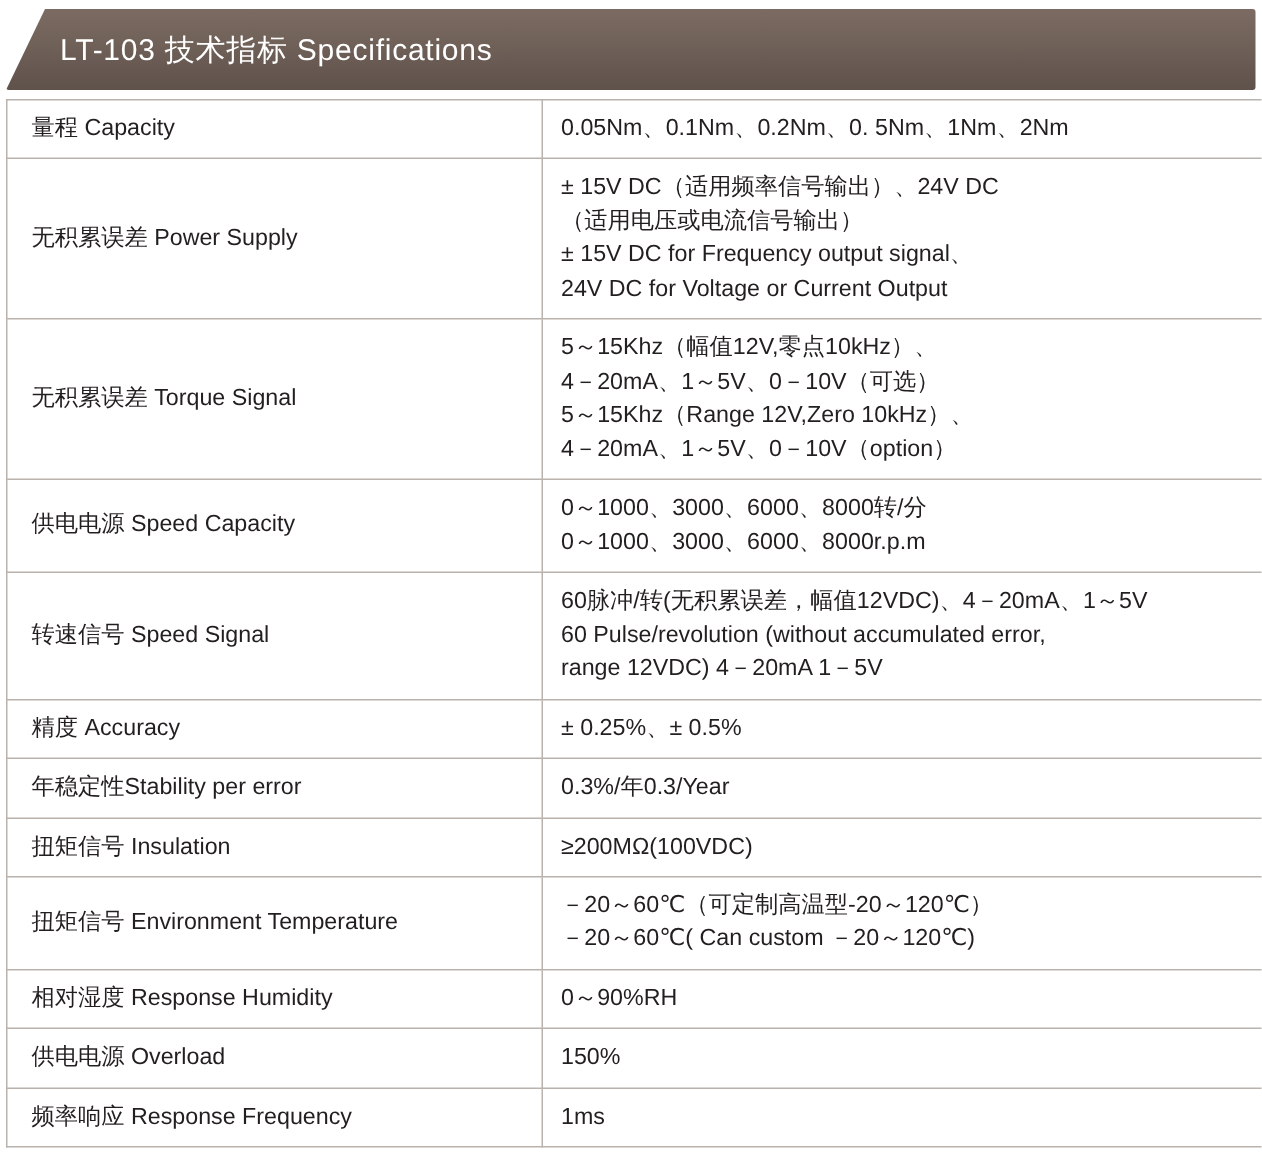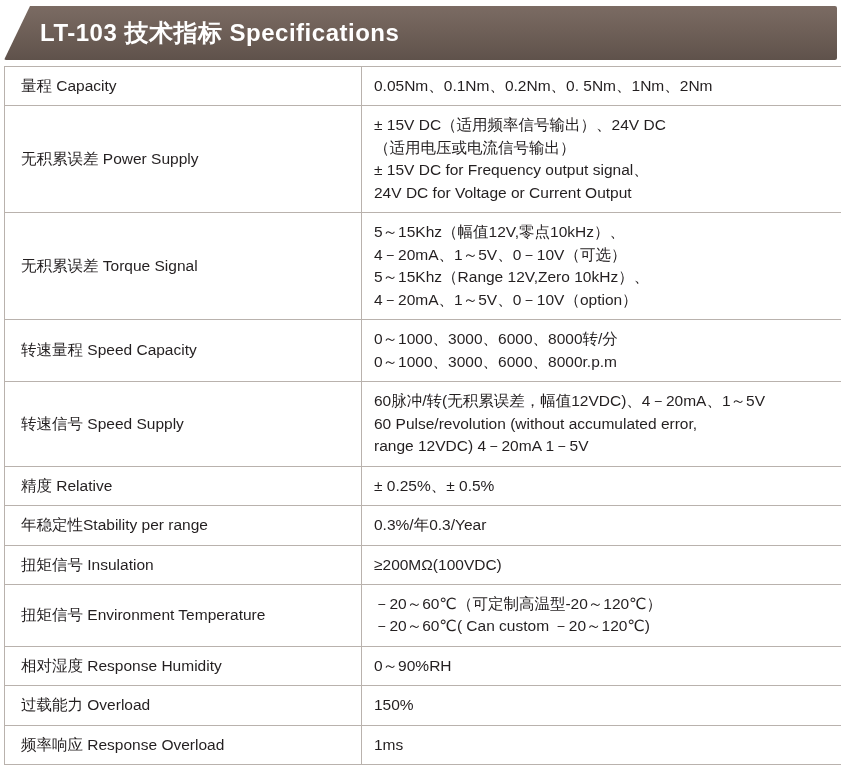--- a/index.html
+++ b/index.html
@@ -39,22 +39,22 @@
     width: 26px;
     height: 100%;
     background: #ffffff;
     clip-path: polygon(0 0, 100% 0, 0 100%);
   }
   .header-title {
     position: relative;
     z-index: 2;
     margin-left: 36px;
     color: #ffffff;
-    font-size: 24px;
-    font-weight: bold;
+    font-size: 20px;
+    font-weight: normal;
     letter-spacing: 0.5px;
     white-space: nowrap;
   }
 
   
   .spec-table {
     width: 832px;
     margin: 0 4px;
     border-collapse: collapse;
     table-layout: fixed;
@@ -108,42 +108,42 @@
         <tr>
           <td class="label">无积累误差 Torque Signal</td>
           <td class="value">
             <span class="value-line">5～15Khz（幅值12V,零点10kHz）、</span>
             <span class="value-line">4－20mA、1～5V、0－10V（可选）</span>
             <span class="value-line">5～15Khz（Range 12V,Zero 10kHz）、</span>
             <span class="value-line">4－20mA、1～5V、0－10V（option）</span>
           </td>
         </tr>
         <tr>
-          <td class="label">转速量程 Speed Capacity</td>
+          <td class="label">供电电源 Speed Capacity</td>
           <td class="value">
             <span class="value-line">0～1000、3000、6000、8000转/分</span>
             <span class="value-line">0～1000、3000、6000、8000r.p.m</span>
           </td>
         </tr>
         <tr>
-          <td class="label">转速信号 Speed Supply</td>
+          <td class="label">转速信号 Speed Signal</td>
           <td class="value">
             <span class="value-line">60脉冲/转(无积累误差，幅值12VDC)、4－20mA、1～5V</span>
             <span class="value-line">60 Pulse/revolution (without accumulated error,</span>
             <span class="value-line">range 12VDC) 4－20mA  1－5V</span>
           </td>
         </tr>
         <tr>
-          <td class="label">精度  Relative</td>
+          <td class="label">精度  Accuracy</td>
           <td class="value">
             <span class="value-line">± 0.25%、± 0.5%</span>
           </td>
         </tr>
         <tr>
-          <td class="label">年稳定性Stability per range</td>
+          <td class="label">年稳定性Stability per error</td>
           <td class="value">
             <span class="value-line">0.3%/年0.3/Year</span>
           </td>
         </tr>
         <tr>
           <td class="label">扭矩信号 Insulation</td>
           <td class="value">
             <span class="value-line">≥200MΩ(100VDC)</span>
           </td>
         </tr>
@@ -154,27 +154,27 @@
             <span class="value-line">－20～60℃( Can custom －20～120℃)</span>
           </td>
         </tr>
         <tr>
           <td class="label">相对湿度 Response Humidity</td>
           <td class="value">
             <span class="value-line">0～90%RH</span>
           </td>
         </tr>
         <tr>
-          <td class="label">过载能力 Overload</td>
+          <td class="label">供电电源 Overload</td>
           <td class="value">
             <span class="value-line">150%</span>
           </td>
         </tr>
         <tr>
-          <td class="label">频率响应 Response Overload</td>
+          <td class="label">频率响应 Response Frequency</td>
           <td class="value">
             <span class="value-line">1ms</span>
           </td>
         </tr>
       </tbody>
   </table>
 
 </div>
 
 </body></html>

